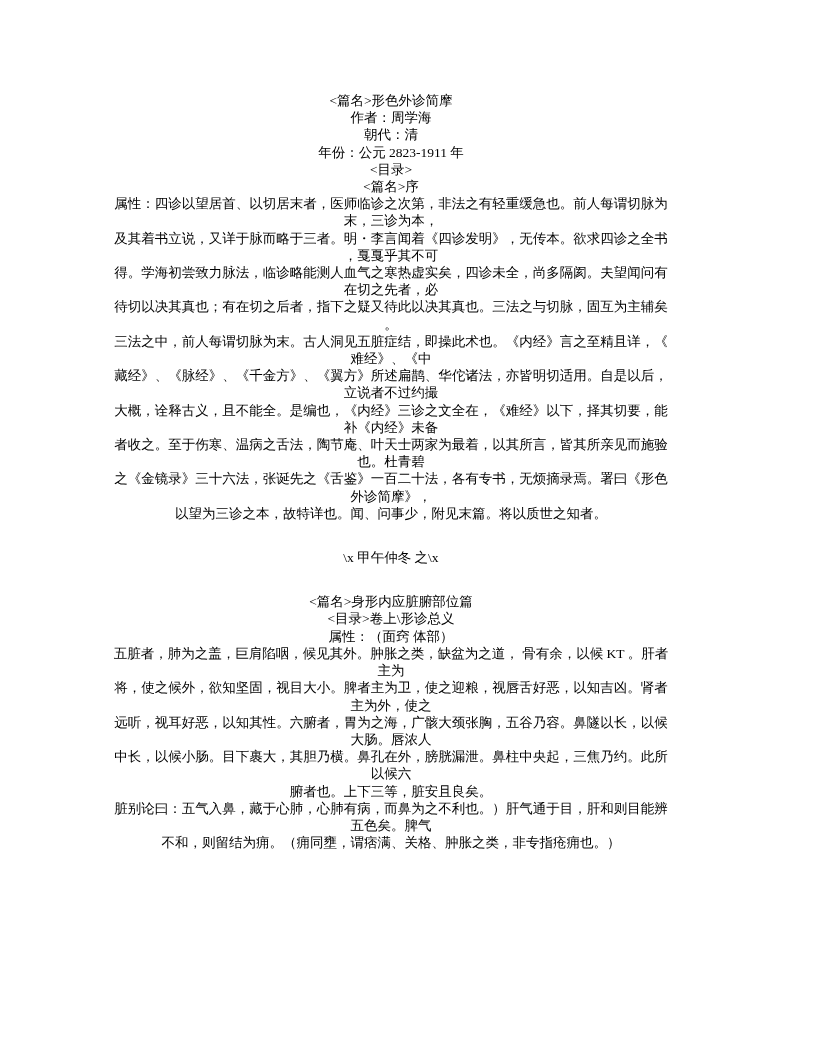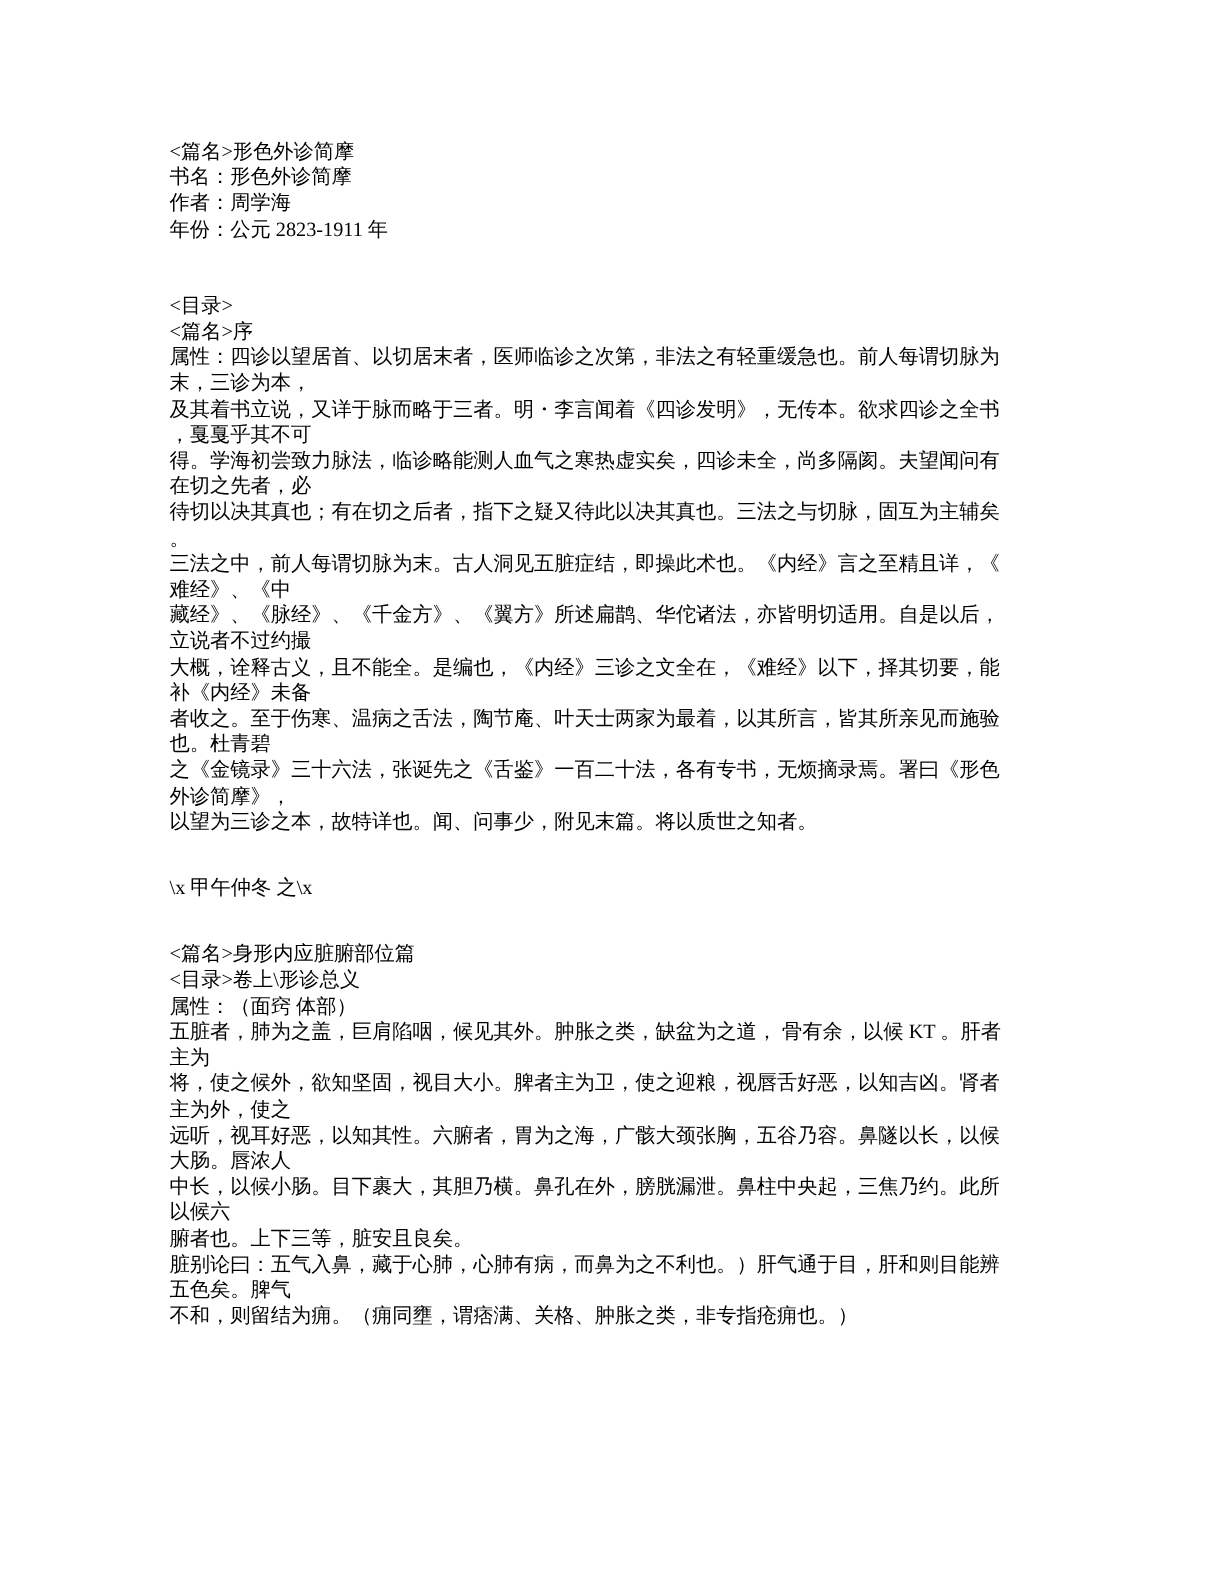--- a/index.html
+++ b/index.html
@@ -9,48 +9,49 @@
     background: #ffffff;
     font-family: "Liberation Serif", "DejaVu Serif", serif;
   }
   .page {
     position: relative;
     width: 816px;
     height: 1056px;
     background: #ffffff;
     overflow: hidden;
     color: #000000;
+    text-align: center;
   }
   .text-block {
     position: absolute;
     left: 113px;
     top: 92px;
     width: 556px;
     font-size: 13.5px;
     line-height: 17.2px;
   }
   .text-line {
     white-space: pre-wrap;
     word-break: break-all;
     line-break: anywhere;
     min-height: 17.2px;
   }
   .block { margin: 0; }
-  .gap-2 { margin-top: 34px; }
+  .gap-2 { }
   .gap-1 { margin-top: 27px; }
 </style>
 </head>
 <body>
 
 <div class="page">
   <div class="text-block">
     <div class="block">
         <div class="text-line">&lt;篇名&gt;形色外诊简摩</div>
-        <div class="text-line">书名：形色外诊简摩</div>
         <div class="text-line">作者：周学海</div>
+        <div class="text-line">朝代：清</div>
         <div class="text-line">年份：公元 2823-1911 年</div>
       </div>
     <div class="block gap-2">
         <div class="text-line">&lt;目录&gt;</div>
         <div class="text-line">&lt;篇名&gt;序</div>
         <div class="text-line">属性：四诊以望居首、以切居末者，医师临诊之次第，非法之有轻重缓急也。前人每谓切脉为末，三诊为本，</div>
         <div class="text-line">及其着书立说，又详于脉而略于三者。明・李言闻着《四诊发明》，无传本。欲求四诊之全书，戛戛乎其不可</div>
         <div class="text-line">得。学海初尝致力脉法，临诊略能测人血气之寒热虚实矣，四诊未全，尚多隔阂。夫望闻问有在切之先者，必</div>
         <div class="text-line">待切以决其真也；有在切之后者，指下之疑又待此以决其真也。三法之与切脉，固互为主辅矣。</div>
         <div class="text-line">三法之中，前人每谓切脉为末。古人洞见五脏症结，即操此术也。《内经》言之至精且详，《难经》、《中</div>

